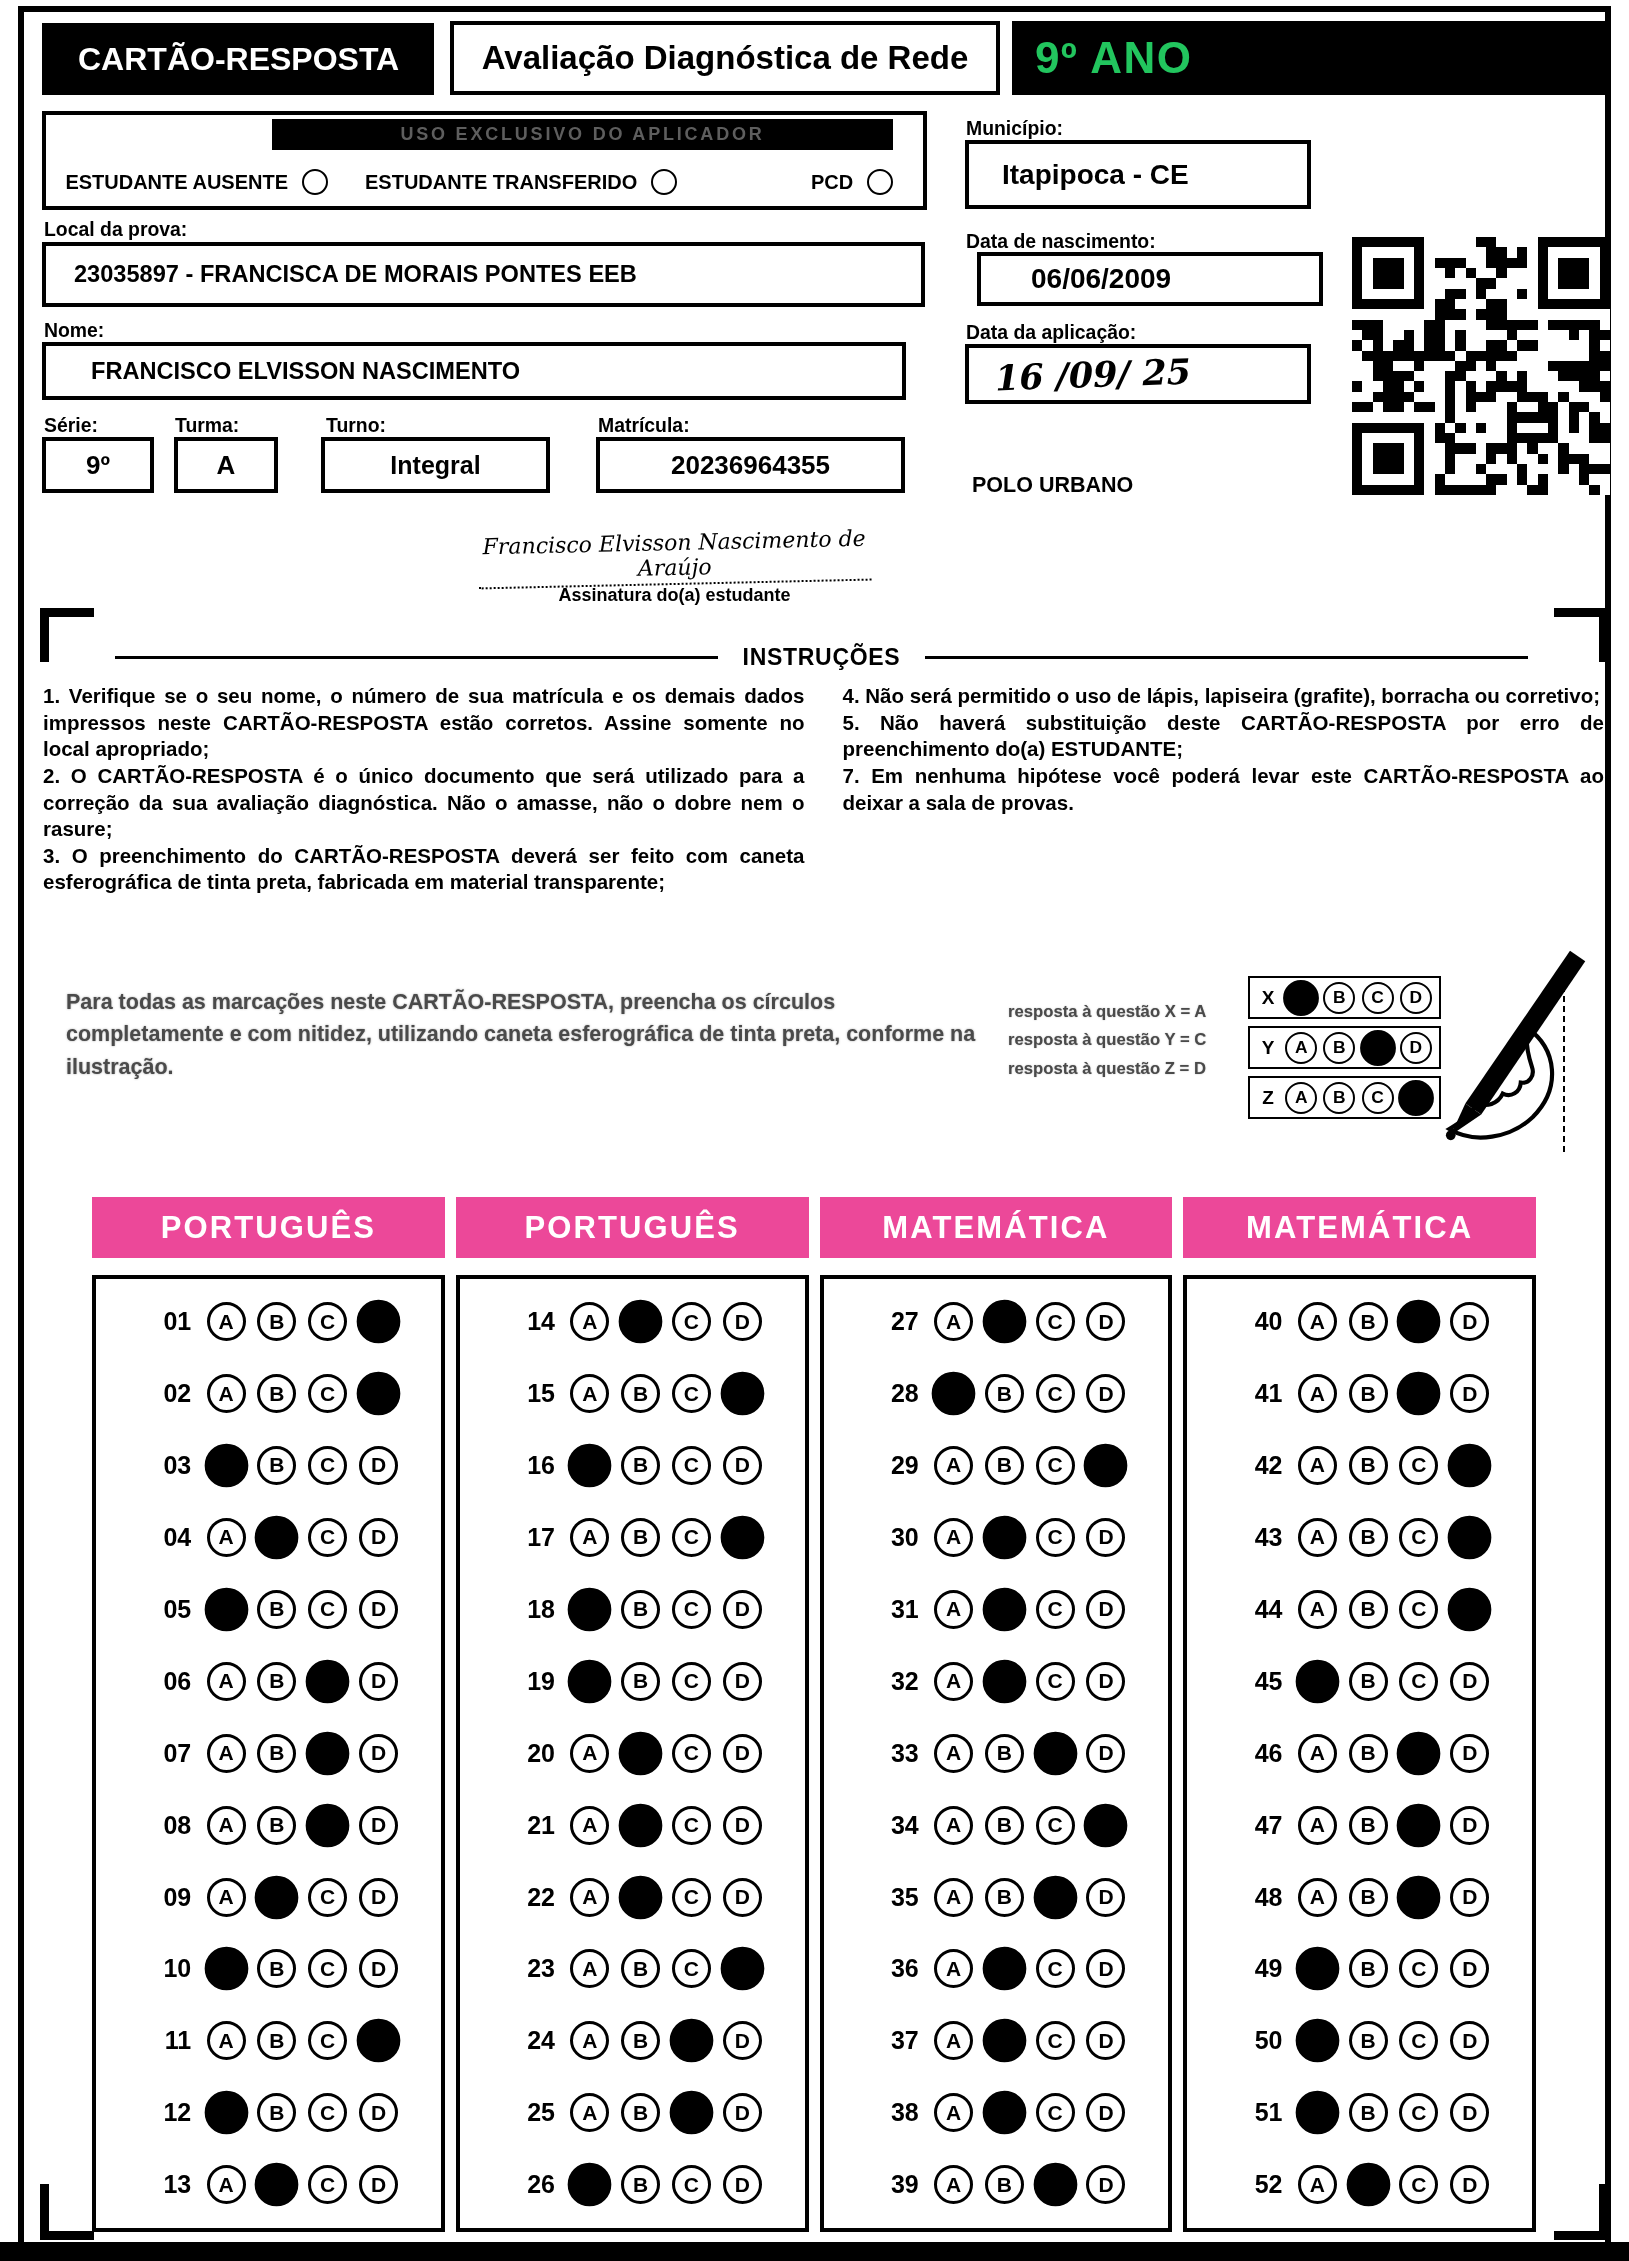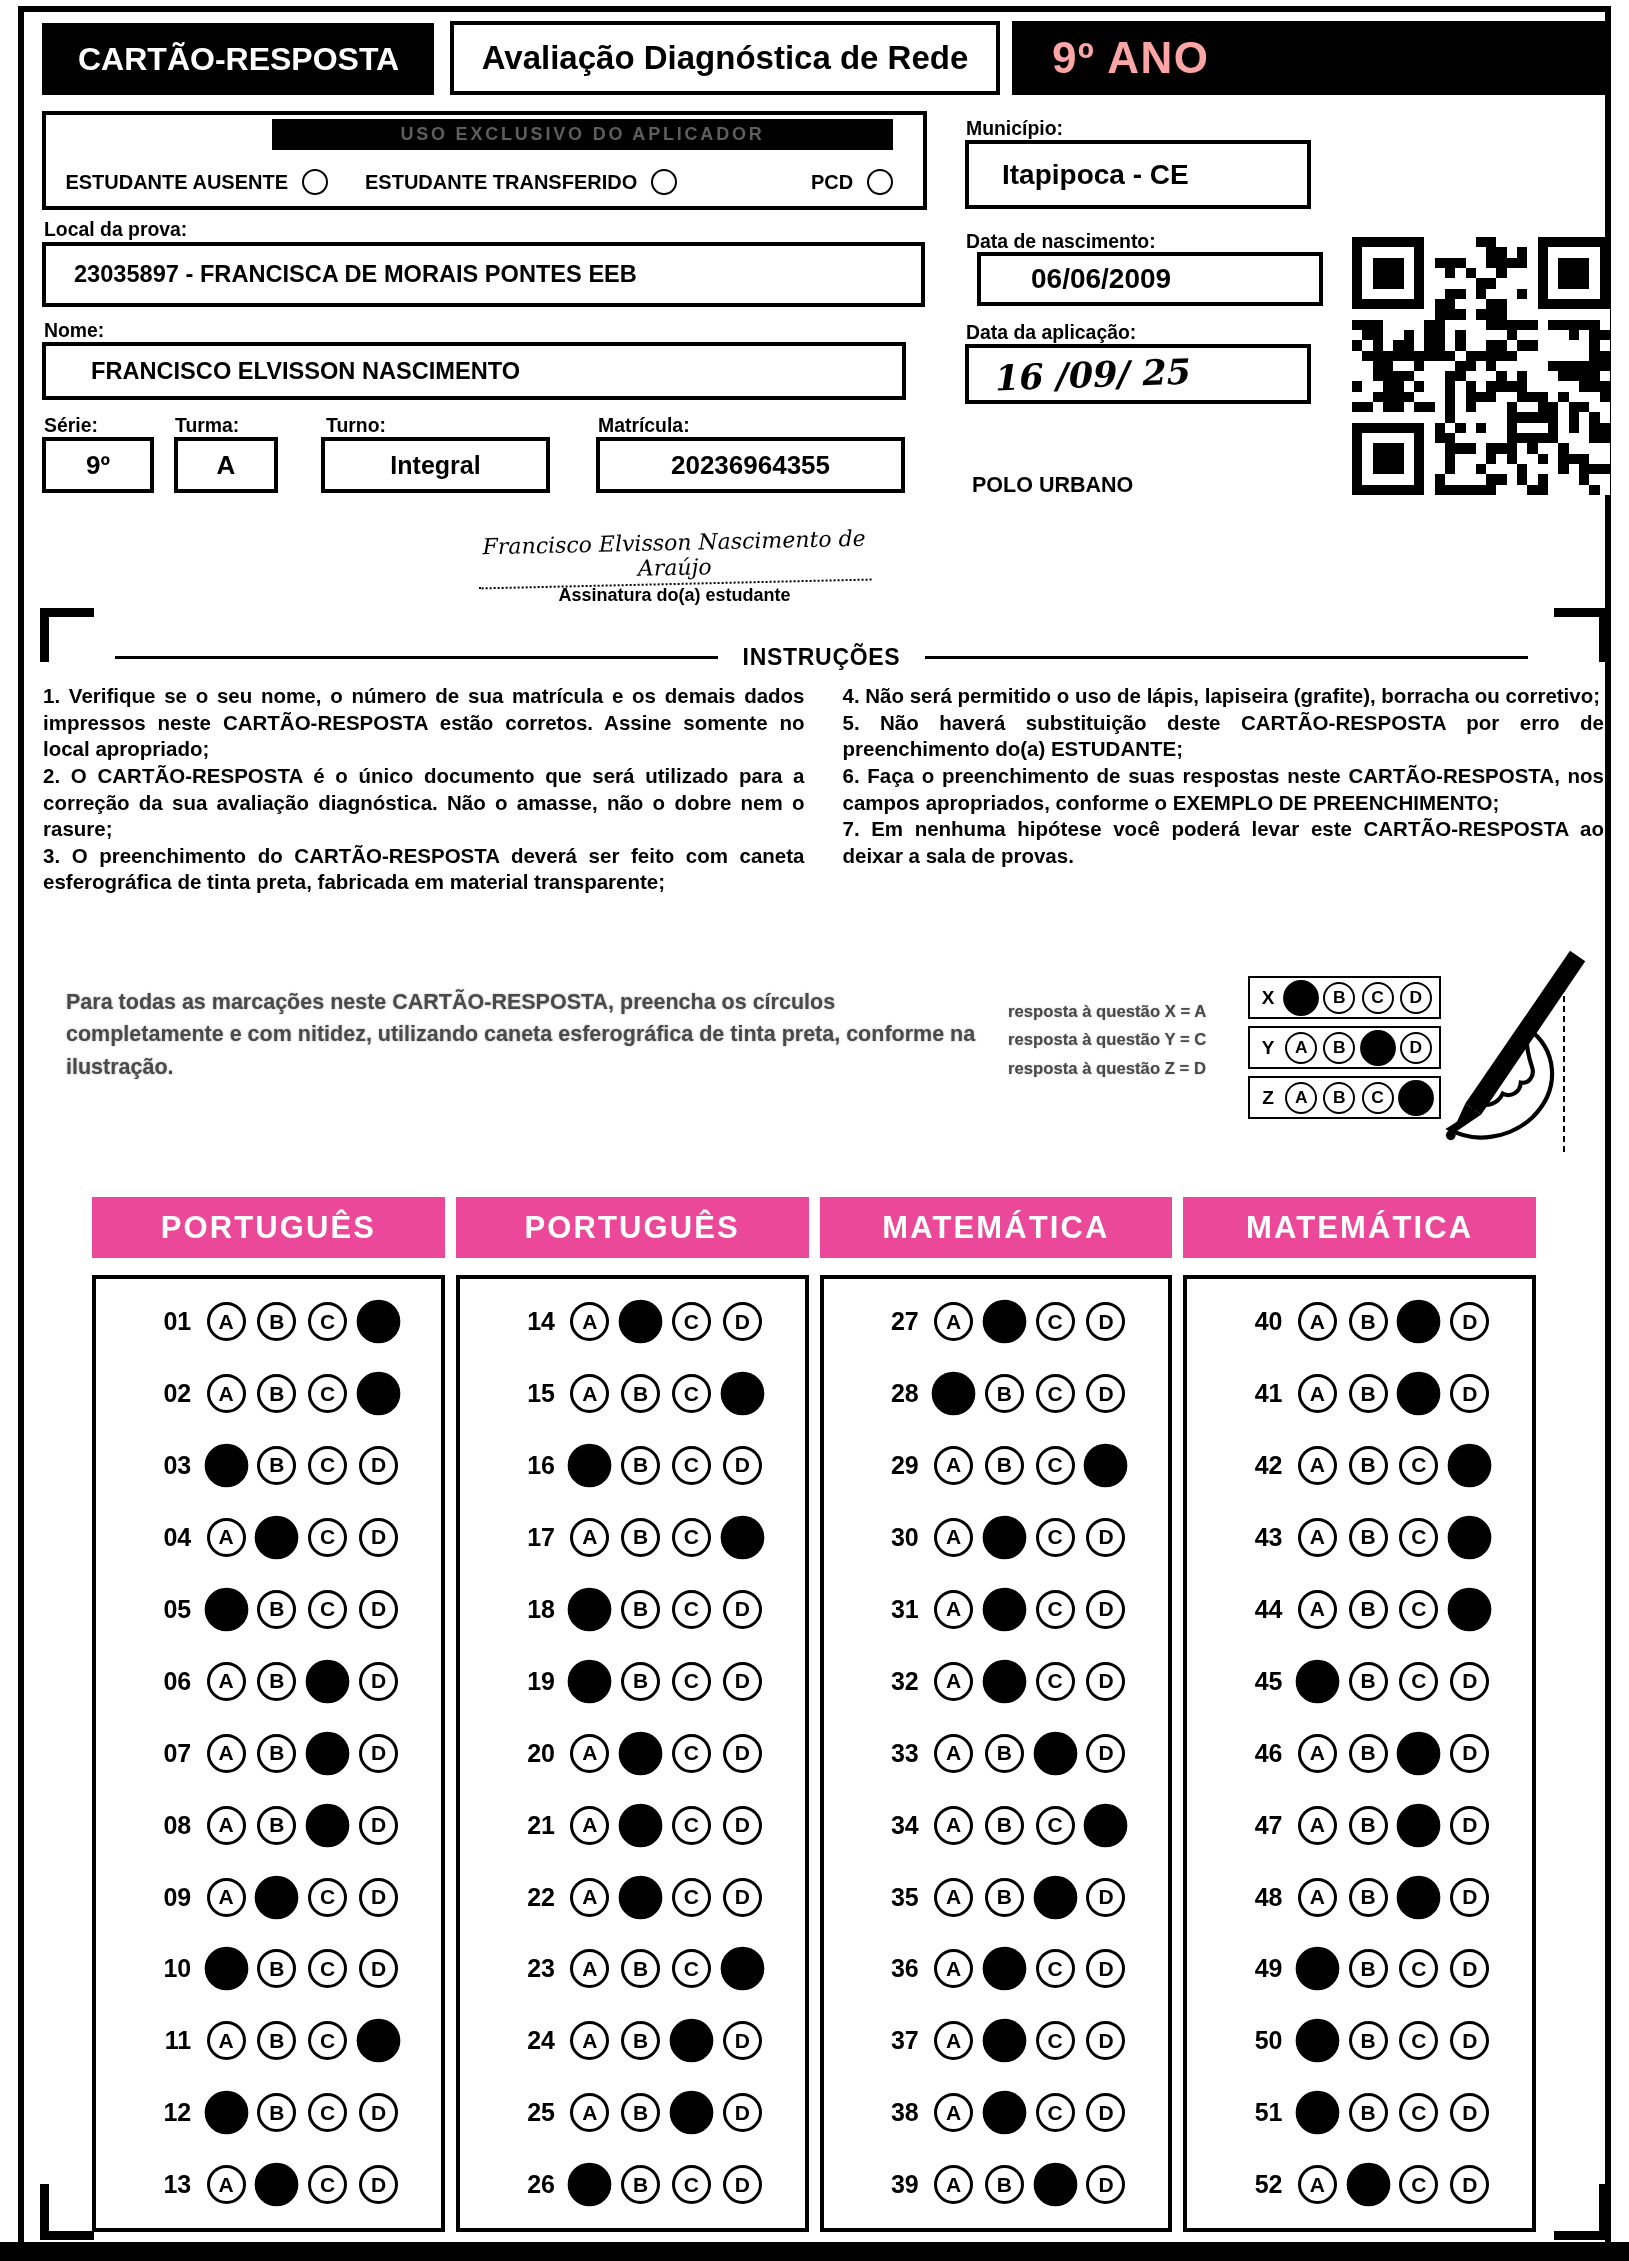--- a/index.html
+++ b/index.html
@@ -13,22 +13,22 @@
   
   .page-border { position:absolute; left:18px; top:5.6px; right:18px; bottom:19px;
                  border:6.2px solid #000; border-bottom:none; }
   .bottom-strip { position:absolute; left:0; bottom:0; width:1629px; height:19px; background:#000; }
 
   
   .hdr-card  { position:absolute; left:42px; top:23px; width:392px; height:72px; background:#000; color:#fff;
                display:flex; align-items:center; padding-left:36px; font-size:32px; font-weight:bold; }
   .hdr-exam  { position:absolute; left:450px; top:21px; width:550px; height:74px; border:4.9px solid #000;
                display:flex; align-items:center; justify-content:center; font-size:33px; font-weight:bold; }
-  .hdr-grade { position:absolute; left:1012px; top:21px; width:598px; height:74px; background:#000; color:#fca5a5;
-               display:flex; align-items:center; padding-left:40px; font-size:44px; font-weight:bold; letter-spacing:1.4px; }
+  .hdr-grade { position:absolute; left:1012px; top:21px; width:598px; height:74px; background:#000; color:#22c55e;
+               display:flex; align-items:center; padding-left:23px; font-size:44px; font-weight:bold; letter-spacing:1.4px; }
 
   
   .admin-box { position:absolute; left:42px; top:111px; width:885px; height:99px; border:4.2px solid #000; }
   .applicator-bar { position:absolute; left:226px; top:4.2px; width:621px; height:31px; background:#000;
                     color:#5e5e5e; display:flex; align-items:center; justify-content:center;
                     font-size:18px; font-weight:bold; letter-spacing:2.8px; filter:blur(0.5px); }
   .cb-row { position:absolute; left:0; top:54px; width:100%; height:35px; }
   .cb-group { position:absolute; display:flex; align-items:center; gap:14px; font-size:20px; font-weight:bold; }
   .cb-group:nth-child(1){ left:19.4px; } .cb-group:nth-child(2){ left:319px;text-align:center; } .cb-group:nth-child(3){ left:720px;margin-left:45px; }
   .cb-circle { width:26px; height:26px; border:2.8px solid #000; border-radius:50%; flex:0 0 auto; }
@@ -418,21 +418,20 @@
 </div>
 <div class="instr-cols">
   <div class="instr-col">
       <p class="instr-item">1. Verifique se o seu nome, o número de sua matrícula e os demais dados impressos neste CARTÃO-RESPOSTA estão corretos. Assine somente no local apropriado;</p>
       <p class="instr-item">2. O CARTÃO-RESPOSTA é o único documento que será utilizado para a correção da sua avaliação diagnóstica. Não o amasse, não o dobre nem o rasure;</p>
       <p class="instr-item">3. O preenchimento do CARTÃO-RESPOSTA deverá ser feito com caneta esferográfica de tinta preta, fabricada em material transparente;</p>
     </div>
   <div class="instr-col">
       <p class="instr-item">4. Não será permitido o uso de lápis, lapiseira (grafite), borracha ou corretivo;</p>
       <p class="instr-item">5. Não haverá substituição deste CARTÃO-RESPOSTA por erro de preenchimento do(a) ESTUDANTE;</p>
-      <p class="instr-item">6. Faça o preenchimento de suas respostas neste CARTÃO-RESPOSTA, nos campos apropriados, conforme o EXEMPLO DE PREENCHIMENTO;</p>
       <p class="instr-item">7. Em nenhuma hipótese você poderá levar este CARTÃO-RESPOSTA ao deixar a sala de provas.</p>
     </div>
 </div>
 
 <div class="example-text">Para todas as marcações neste CARTÃO-RESPOSTA, preencha os círculos completamente e com nitidez, utilizando caneta esferográfica de tinta preta, conforme na ilustração.</div>
 <div class="example-legend">
     <div class="legend-line">resposta à questão X = A</div>
     <div class="legend-line">resposta à questão Y = C</div>
     <div class="legend-line">resposta à questão Z = D</div>
   </div>

